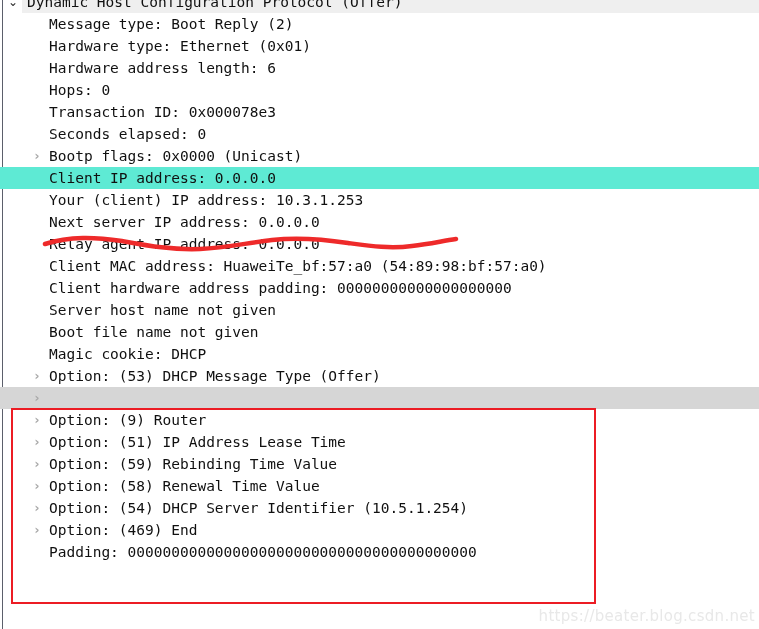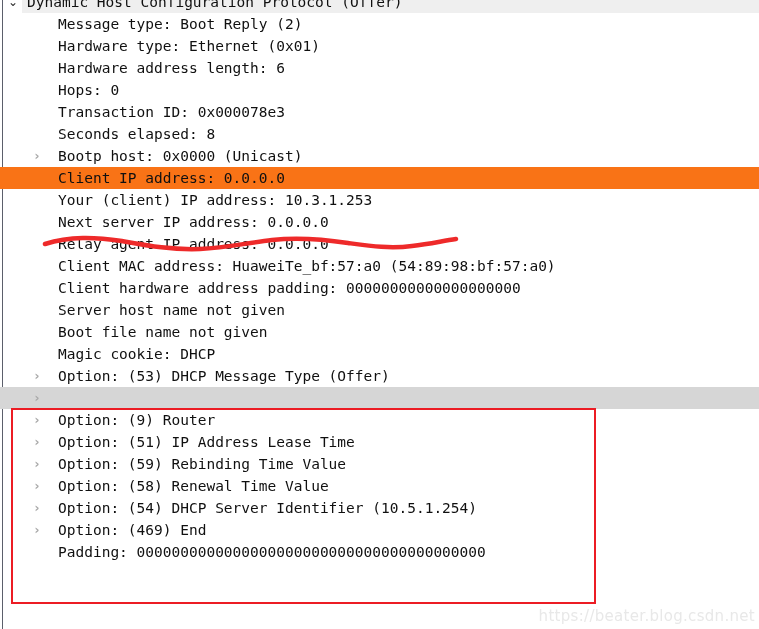--- a/index.html
+++ b/index.html
@@ -50,31 +50,31 @@
   }
 
   .row .label {
     position: absolute;
     top: 0;
     white-space: pre;
   }
 
   
   .lvl0 .label { left: 27px; }
-  .lvl1 .label { left: 58px; }
+  .lvl1 .label { left: 49px; }
 
   
   .row.hl-gray {
     background: #d6d6d6;
   }
   .row.hl-gray-top {
     background: #efefef;
   }
   .row.hl-blue {
-    background: #f97316;
+    background: #5eead4;
   }
   
   .row.hl-gray-top .band {
     position: absolute;
     left: 22px;
     right: 0;
     top: 0;
     bottom: 0;
     background: #efefef;
   }
@@ -145,22 +145,22 @@
 
   <div class="pane-left-border"></div>
 
   <div class="tree" id="tree-root">
       <div class="row lvl0 hl-gray-top"><div class="band"></div><span class="chev open">⌄</span><span class="label">Dynamic Host Configuration Protocol (Offer)</span></div>
       <div class="row lvl1"><span class="label">Message type: Boot Reply (2)</span></div>
       <div class="row lvl1"><span class="label">Hardware type: Ethernet (0x01)</span></div>
       <div class="row lvl1"><span class="label">Hardware address length: 6</span></div>
       <div class="row lvl1"><span class="label">Hops: 0</span></div>
       <div class="row lvl1"><span class="label">Transaction ID: 0x000078e3</span></div>
-      <div class="row lvl1"><span class="label">Seconds elapsed: 8</span></div>
-      <div class="row lvl1"><span class="chev closed">›</span><span class="label">Bootp host: 0x0000 (Unicast)</span></div>
+      <div class="row lvl1"><span class="label">Seconds elapsed: 0</span></div>
+      <div class="row lvl1"><span class="chev closed">›</span><span class="label">Bootp flags: 0x0000 (Unicast)</span></div>
       <div class="row lvl1 hl-blue"><span class="label">Client IP address: 0.0.0.0</span></div>
       <div class="row lvl1"><span class="label">Your (client) IP address: 10.3.1.253</span></div>
       <div class="row lvl1"><span class="label">Next server IP address: 0.0.0.0</span></div>
       <div class="row lvl1"><span class="label">Relay agent IP address: 0.0.0.0</span></div>
       <div class="row lvl1"><span class="label">Client MAC address: HuaweiTe_bf:57:a0 (54:89:98:bf:57:a0)</span></div>
       <div class="row lvl1"><span class="label">Client hardware address padding: 00000000000000000000</span></div>
       <div class="row lvl1"><span class="label">Server host name not given</span></div>
       <div class="row lvl1"><span class="label">Boot file name not given</span></div>
       <div class="row lvl1"><span class="label">Magic cookie: DHCP</span></div>
       <div class="row lvl1"><span class="chev closed">›</span><span class="label">Option: (53) DHCP Message Type (Offer)</span></div>

